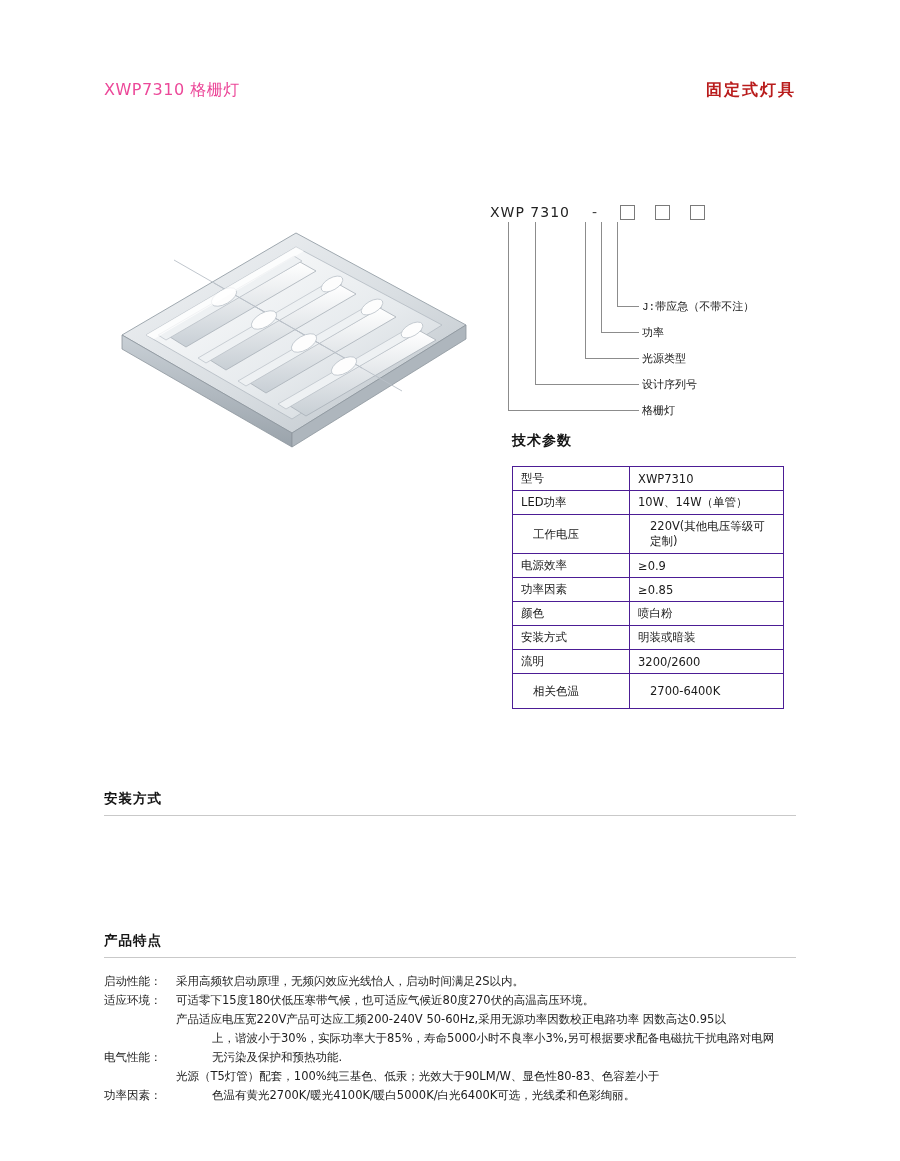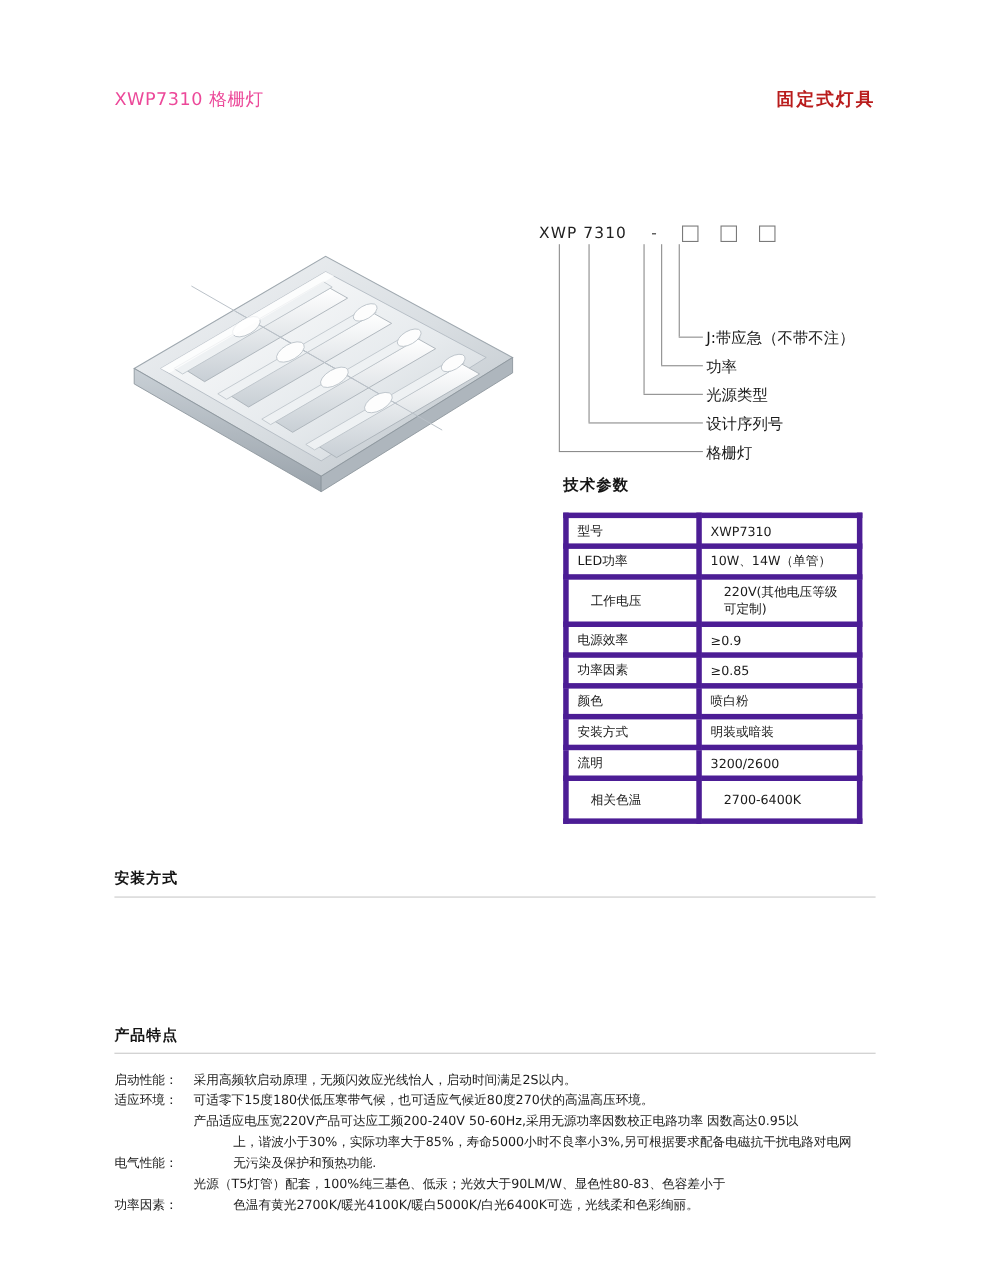--- a/index.html
+++ b/index.html
@@ -89,41 +89,42 @@
     width: 1px;
     background: #8c8c8c;
   }
   .model-diagram .hline {
     position: absolute;
     height: 1px;
     background: #8c8c8c;
   }
   .model-diagram .lbl {
     position: absolute;
-    font-size: 14px;
+    font-size: 11px;
     color: #1a1a1a;
     white-space: nowrap;
+    font-family: Liberation Mono, monospace;
   }
 
   
   .tech-block {
     position: absolute;
     left: 512px;
     top: 432px;
     width: 290px;
   }
   .tech-table {
     margin-top: 16px;
     border-collapse: collapse;
     width: 272px;
     font-size: 11.5px;
     color: #1a1a1a;
   }
   .tech-table td {
-    border: 5px solid #4c1d95;
+    border: 1px solid #4c1d95;
     padding: 4px 8px;
     height: 13px;
     vertical-align: middle;
   }
   .tech-table td.k {
     width: 88px;
     white-space: nowrap;
   }
   .tech-table tr.tall td { height: 26px; padding-left: 20px; }
 

